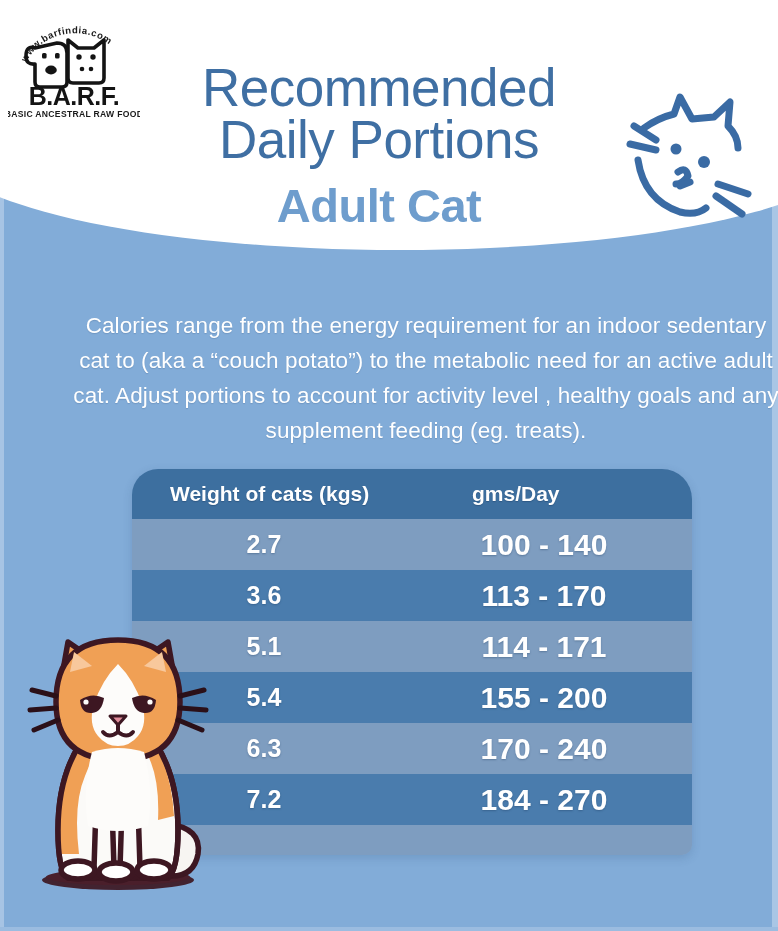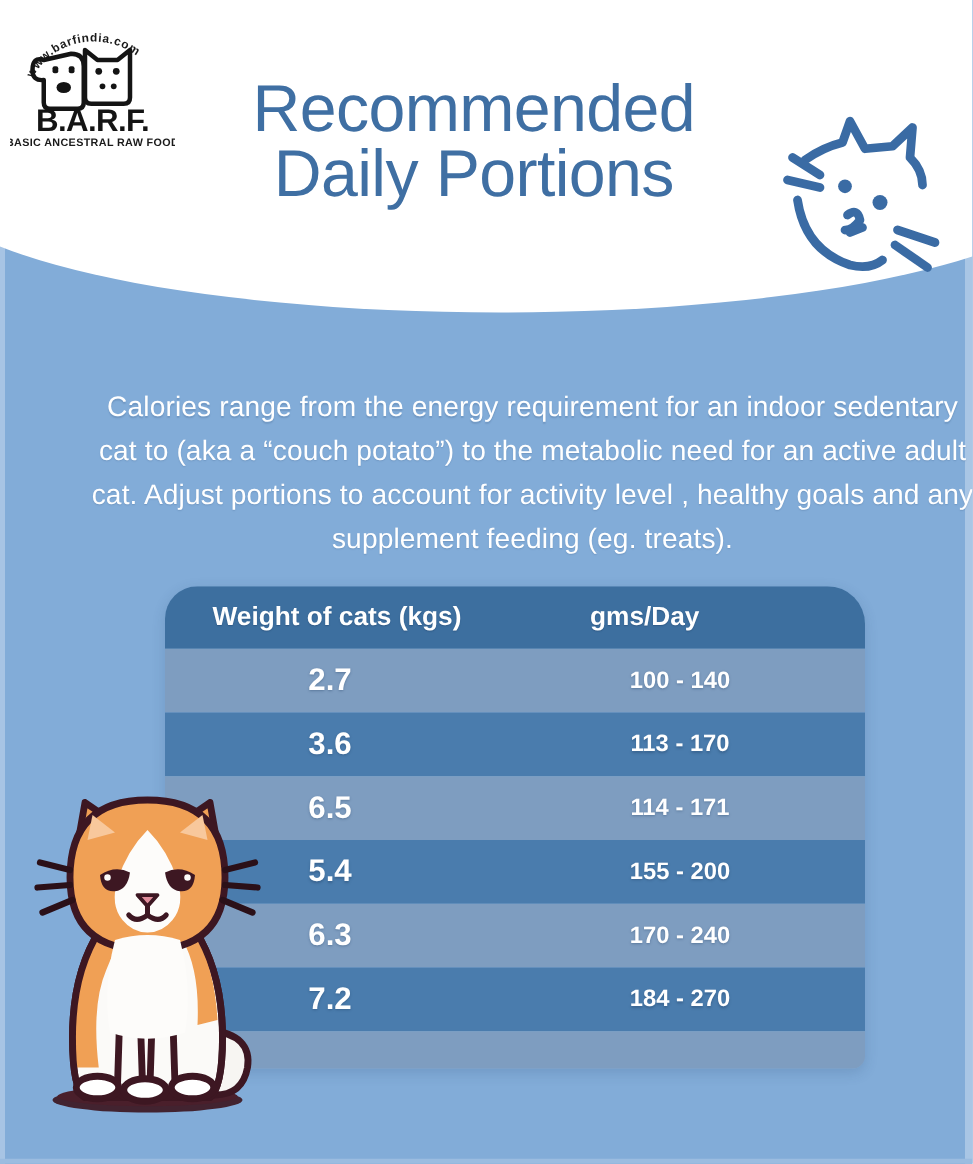--- a/index.html
+++ b/index.html
@@ -95,21 +95,21 @@
     text-shadow:0 1px 1px rgba(20,50,85,.35);
   }
   .row-dark  { background:#4a7cad; height:51px;justify-content:flex-end; }
   .row-light { background:#7e9dc0; height:51px; }
   .row-tail  { background:#7e9dc0; height:30px; }
   .c1, .c2 {
     color:#ffffff; font-weight:700;
     text-shadow:0 1px 2px rgba(25,55,90,.35);
   }
   .c1 { width:292px; padding-left:22px; font-size:25px; }
-  .c2 { flex:1; font-size:19px; }
+  .c2 { flex:1; font-size:30px; }
   .thead .c1 { padding-left:38px; text-align:left; }
   .thead .c2 { text-align:left; padding-left:48px; }
   .trow:not(.thead) .c1 { text-align:center; padding-left:0; padding-right:28px; }
   .trow:not(.thead) .c2 { text-align:center; padding-right:28px; }
 
   
   #cat-sit {
     position:absolute; left:18px; top:628px;
     width:200px; height:272px;
     z-index:7;
@@ -159,20 +159,21 @@
 
       <text x="66" y="109" text-anchor="middle" font-family="Liberation Sans, sans-serif" font-size="8.6" font-weight="700" fill="#1a1a1a" letter-spacing="0.3">BASIC ANCESTRAL RAW FOOD</text>
     </svg>
   </div>
 
   <div id="title-wrap">
     <div class="title-main">
       <span>Recommended</span>
       <span class="title-line2">Daily Portions</span>
     </div>
+    <div class="title-sub">Adult Cat</div>
   </div>
 
   <div id="cat-face">
     <svg width="160" height="150" viewBox="0 0 160 150" fill="none" stroke="#3a6ba4" stroke-width="7" stroke-linecap="round" stroke-linejoin="round">
 
       <path d="M36 40 q14 -10 30 -14 l6 -17 l12 22 l22 -2 l16 -15 l-2 24 q10 10 10 22"></path>
 
       <path d="M26 38 l22 14"></path>
       <path d="M22 56 l26 6"></path>
 
@@ -199,21 +200,21 @@
 
     <div class="trow row-light">
       <div class="c1">2.7</div>
       <div class="c2">100 - 140</div>
     </div>
     <div class="trow row-dark">
       <div class="c1">3.6</div>
       <div class="c2">113 - 170</div>
     </div>
     <div class="trow row-light">
-      <div class="c1">6.5</div>
+      <div class="c1">5.1</div>
       <div class="c2">114 - 171</div>
     </div>
     <div class="trow row-dark">
       <div class="c1">5.4</div>
       <div class="c2">155 - 200</div>
     </div>
     <div class="trow row-light">
       <div class="c1">6.3</div>
       <div class="c2">170 - 240</div>
     </div>

